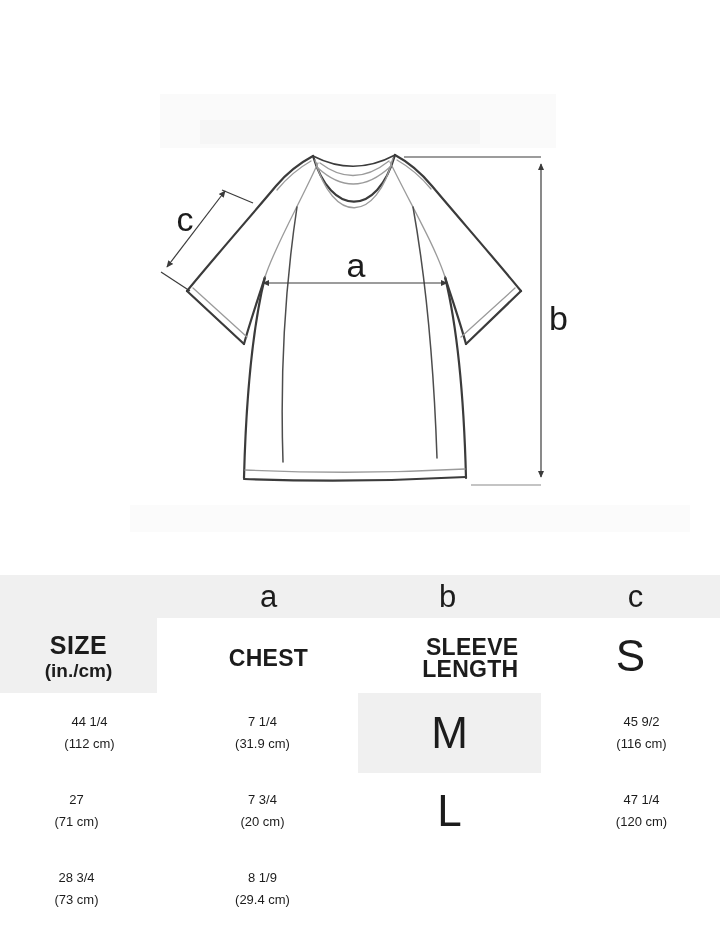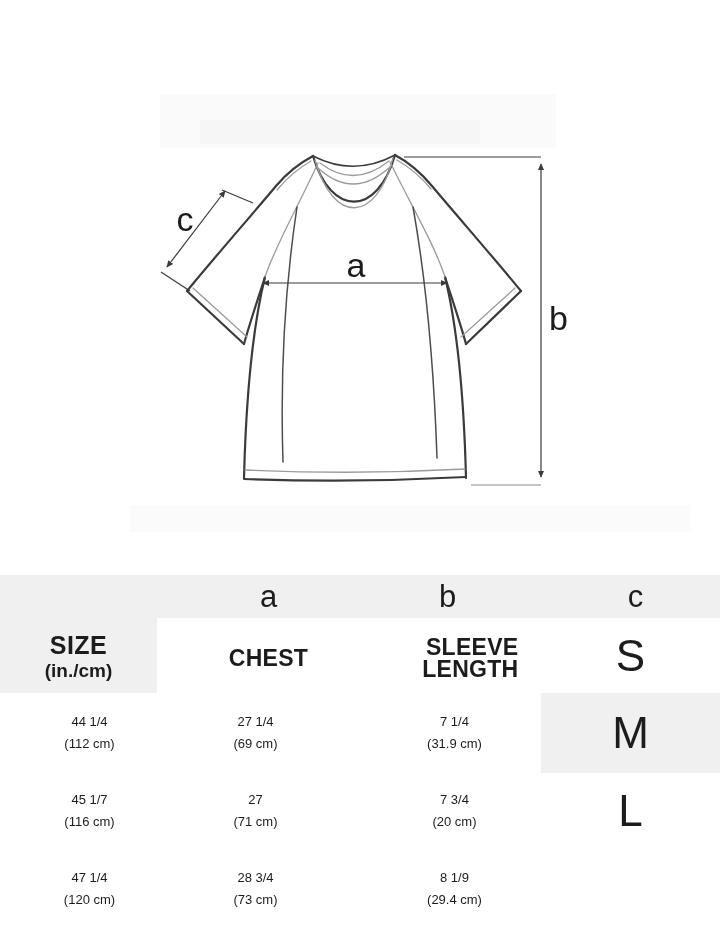--- a/index.html
+++ b/index.html
@@ -119,34 +119,30 @@
       <span class="colhead n3">SLEEVE LENGTH</span>
     </div>
 
     <div class="cell">
       <span class="szl">S</span>
     </div>
     <div class="cell val n1">
       <span>44 1/4</span>
       <span>(112 cm)</span>
     </div>
-    <div class="cell val n2">
-      <span>27 1/4</span>
-      <span>(69 cm)</span>
-    </div>
     <div class="cell val n3">
       <span>7 1/4</span>
       <span>(31.9 cm)</span>
     </div>
 
     <div class="cell shade">
       <span class="szl">M</span>
     </div>
     <div class="cell val n1">
-      <span>45 1/7</span>
+      <span>45 9/2</span>
       <span>(116 cm)</span>
     </div>
     <div class="cell val n2">
       <span>27</span>
       <span>(71 cm)</span>
     </div>
     <div class="cell val n3">
       <span>7 3/4</span>
       <span>(20 cm)</span>
     </div>

